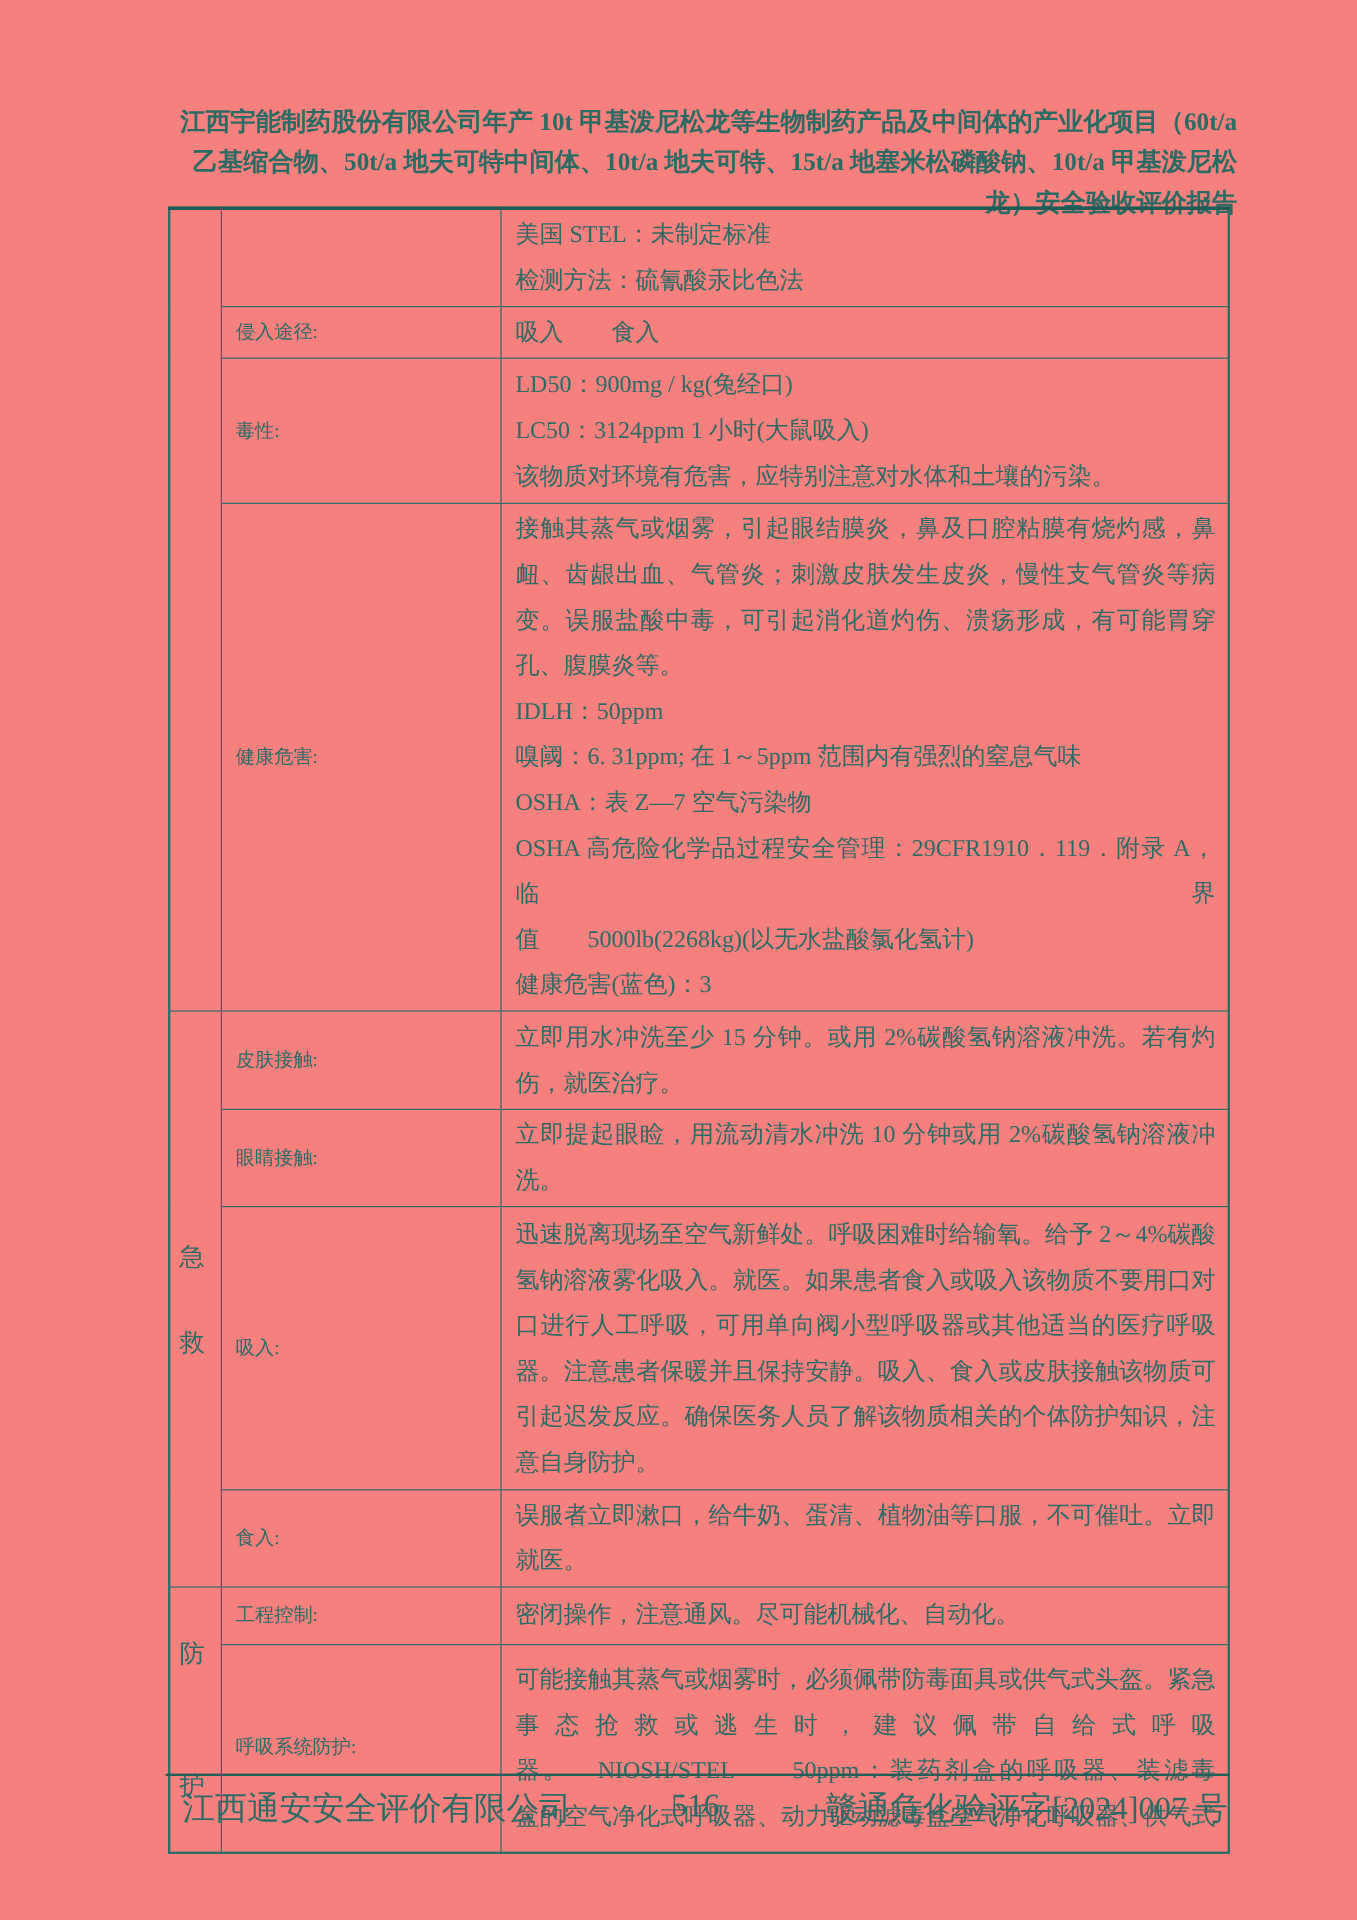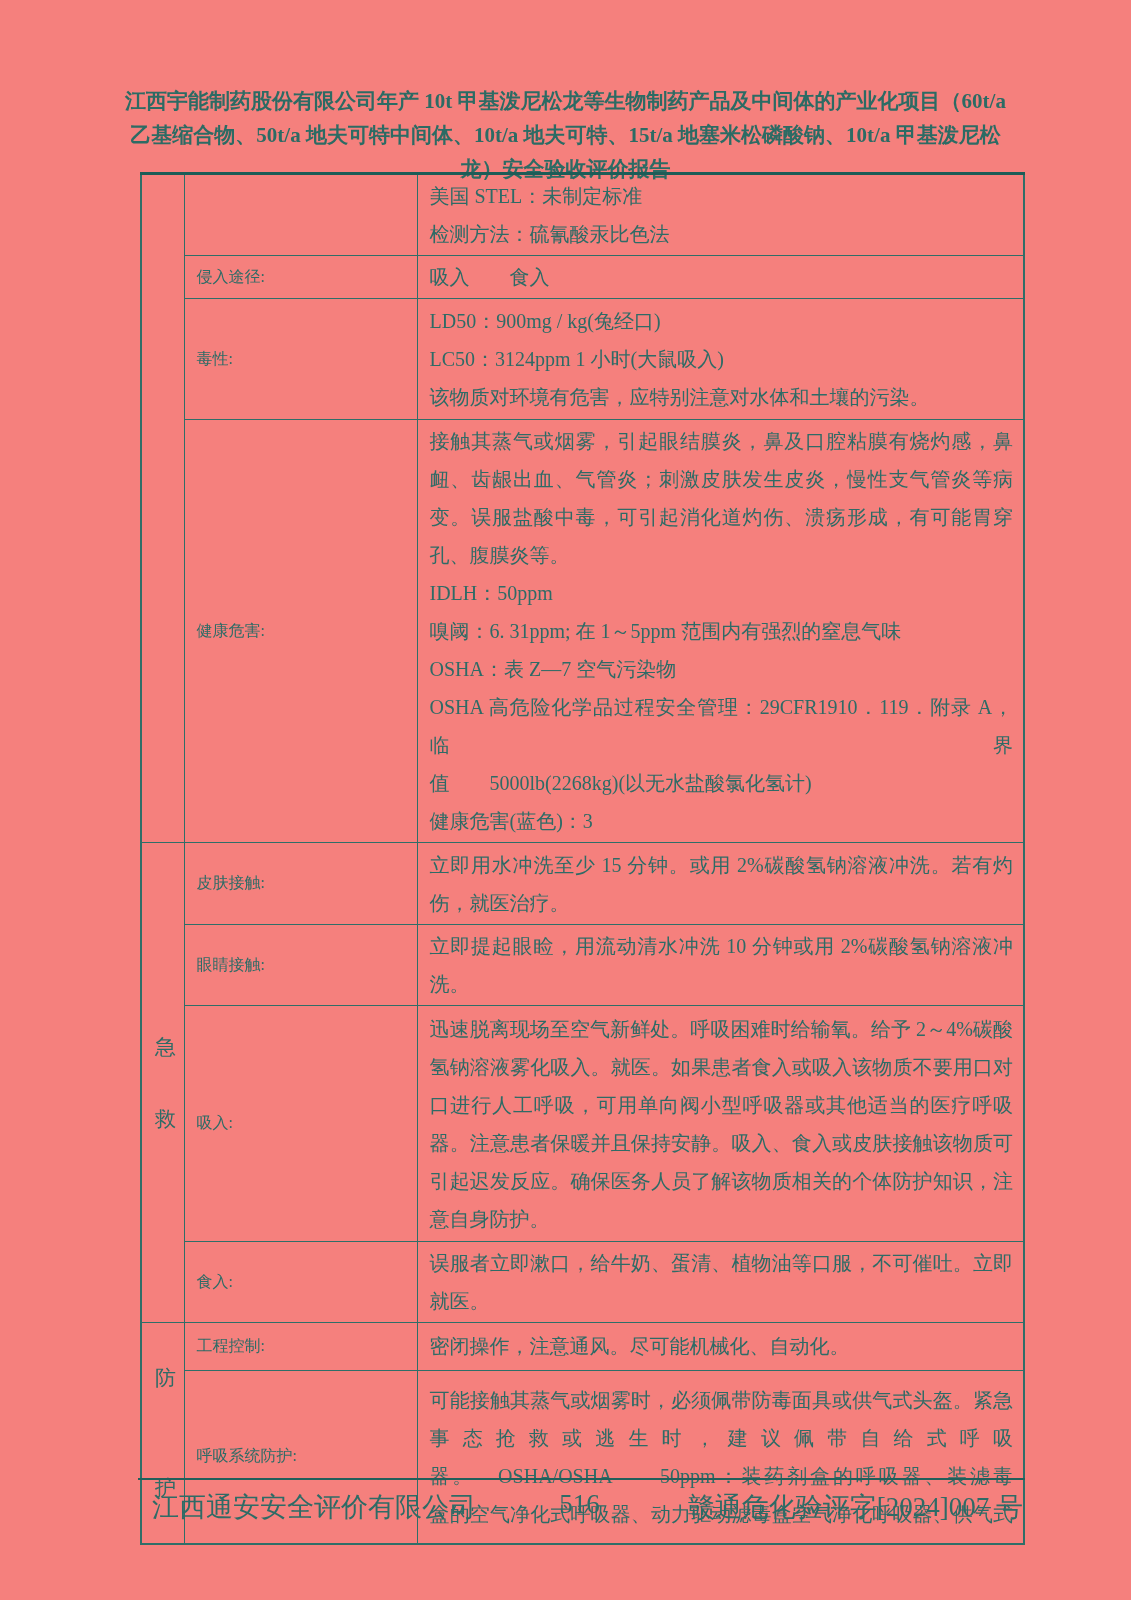--- a/index.html
+++ b/index.html
@@ -6,21 +6,21 @@
   html,body { width:1131px; height:1600px; }
   body {
     position:relative;
     background:#f5807d;
     color:#2e6b66;
     font-family:"Liberation Serif","DejaVu Serif",serif;
     overflow:hidden;
   }
   .doc-header {
     position:absolute; top:84px; left:100px; width:931px;
-    text-align:center; font-weight:bold;
+    text-align:right; font-weight:bold;
     font-size:21px; line-height:34px;
     color:#2c6b64;
   }
   .doc-table {
     position:absolute; top:172px; left:140px; width:883px;
     border-collapse:collapse; table-layout:fixed;
     border:2px solid #2f6e68;
     border-top:3px solid #1d5c57;
   }
   .doc-table td { border:1px solid #2f6e68; vertical-align:middle; }
@@ -32,21 +32,21 @@
   .ln {
     font-size:20px; line-height:38px;
     padding-left:12px; padding-right:10px;
     white-space:pre-wrap;
   }
   .j { text-align:justify; text-align-last:justify; }
   .sec { text-align:center; }
   .stack {
     margin:0 auto; width:1.25em;
     font-size:21px; word-break:break-all;
-    line-height:72px; text-align:right;
+    line-height:72px; text-align:left;
   }
   .stack.wide { line-height:110px; }
   .doc-footer {
     position:absolute; top:1478px; left:138px; width:887px;
     border-top:2px solid #225f5a;
     font-size:27px; padding-top:9px;
   }
   .doc-footer .company { position:absolute; left:14px; top:9px; }
   .doc-footer .pageno  { position:absolute; left:50%; top:9px; transform:translateX(-55%); }
   .doc-footer .docno   { position:absolute; right:2px; top:9px; }
@@ -156,21 +156,21 @@
     <td class="content">
       <div class="ln">密闭操作，注意通风。尽可能机械化、自动化。</div>
     </td>
   </tr>
 
   <tr class="h-r10">
     <td class="lbl">呼吸系统防护:</td>
     <td class="content">
       <div class="ln j">可能接触其蒸气或烟雾时，必须佩带防毒面具或供气式头盔。紧急</div>
       <div class="ln j">事态抢救或逃生时，建议佩带自给式呼吸</div>
-      <div class="ln j">器。　OSHA/OSHA　　50ppm：装药剂盒的呼吸器、装滤毒</div>
+      <div class="ln j">器。　NIOSH/STEL　　50ppm：装药剂盒的呼吸器、装滤毒</div>
       <div class="ln j">盒的空气净化式呼吸器、动力驱动滤毒盒空气净化呼吸器、供气式</div>
     </td>
   </tr>
 </tbody>
   </table>
 
 <div class="doc-footer">
   <span class="company">江西通安安全评价有限公司</span>
   <span class="pageno">516</span>
   <span class="docno">赣通危化验评字[2024]007 号</span>

